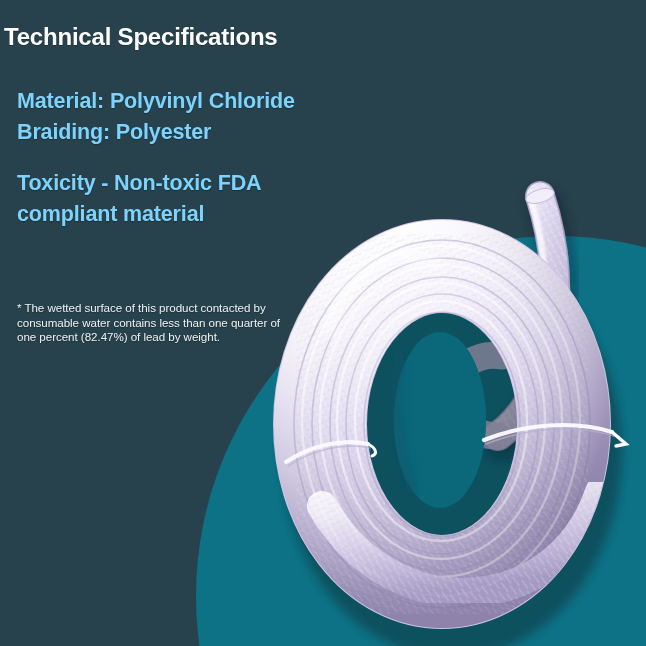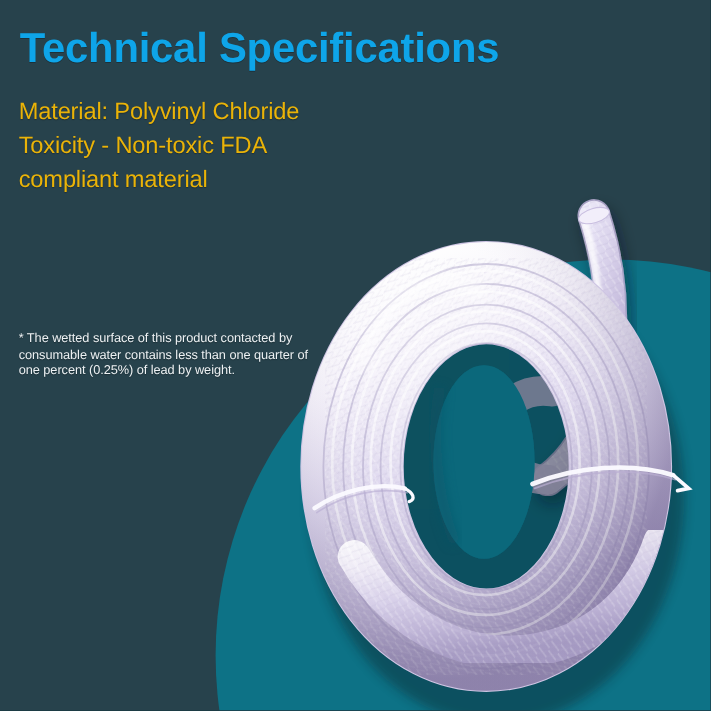--- a/index.html
+++ b/index.html
@@ -14,33 +14,34 @@
   
   #teal-circle{
     position:absolute;left:196px;top:236px;width:720px;height:720px;
     border-radius:50%;background:#0d7286;
   }
 
   
   #textblock{position:absolute;left:0;top:0;width:330px;height:400px;z-index:30;}
 
   #page-title{
-    position:absolute;left:18px;top:23px;
-    font-size:38px;font-weight:bold;letter-spacing:-0.2px;
-    color:#0ea5e9;white-space:nowrap;
+    position:absolute;left:4px;top:23px;
+    font-size:24px;font-weight:bold;letter-spacing:-0.2px;
+    color:#ffffff;white-space:nowrap;
     text-shadow:0 1px 0 rgba(0,0,0,.25);
   }
 
   #spec-list{position:absolute;left:17px;top:86px;width:320px;}
   .spec-line{
-    color:#eab308;font-size:21.5px;line-height:31px;
+    color:#7dd3fc;font-size:21.5px;line-height:31px;
     letter-spacing:-0.15px;white-space:nowrap;
     text-shadow:0 1px 1px rgba(0,0,0,.28);
+    font-weight:bold;
   }
-  .spec-line.wrap{white-space:normal;width:285px;}
+  .spec-line.wrap{white-space:normal;width:285px;margin-top:20px;}
   .deg{font-size:17px;vertical-align:5px;letter-spacing:0;}
 
   #footnote{
     position:absolute;left:17px;top:301px;width:268px;
     color:#eef2f4;font-size:11.6px;line-height:14.6px;
     letter-spacing:-0.05px;
     text-shadow:0 1px 1px rgba(0,0,0,.3);
   }
 
   
@@ -170,19 +171,20 @@
       </g>
     </svg>
   </div>
 
   <div id="textblock">
 
     <div id="page-title">Technical Specifications</div>
 
     <div id="spec-list">
       <div class="spec-line">Material: Polyvinyl Chloride</div>
+      <div class="spec-line">Braiding: Polyester</div>
       <div class="spec-line wrap">Toxicity - Non-toxic FDA compliant material</div>
     </div>
 
-    <div id="footnote">* The wetted surface of this product contacted by consumable water contains less than one quarter of one percent (0.25%) of lead by weight.</div>
+    <div id="footnote">* The wetted surface of this product contacted by consumable water contains less than one quarter of one percent (82.47%) of lead by weight.</div>
   </div>
 
 </div>
 
 </body></html>

